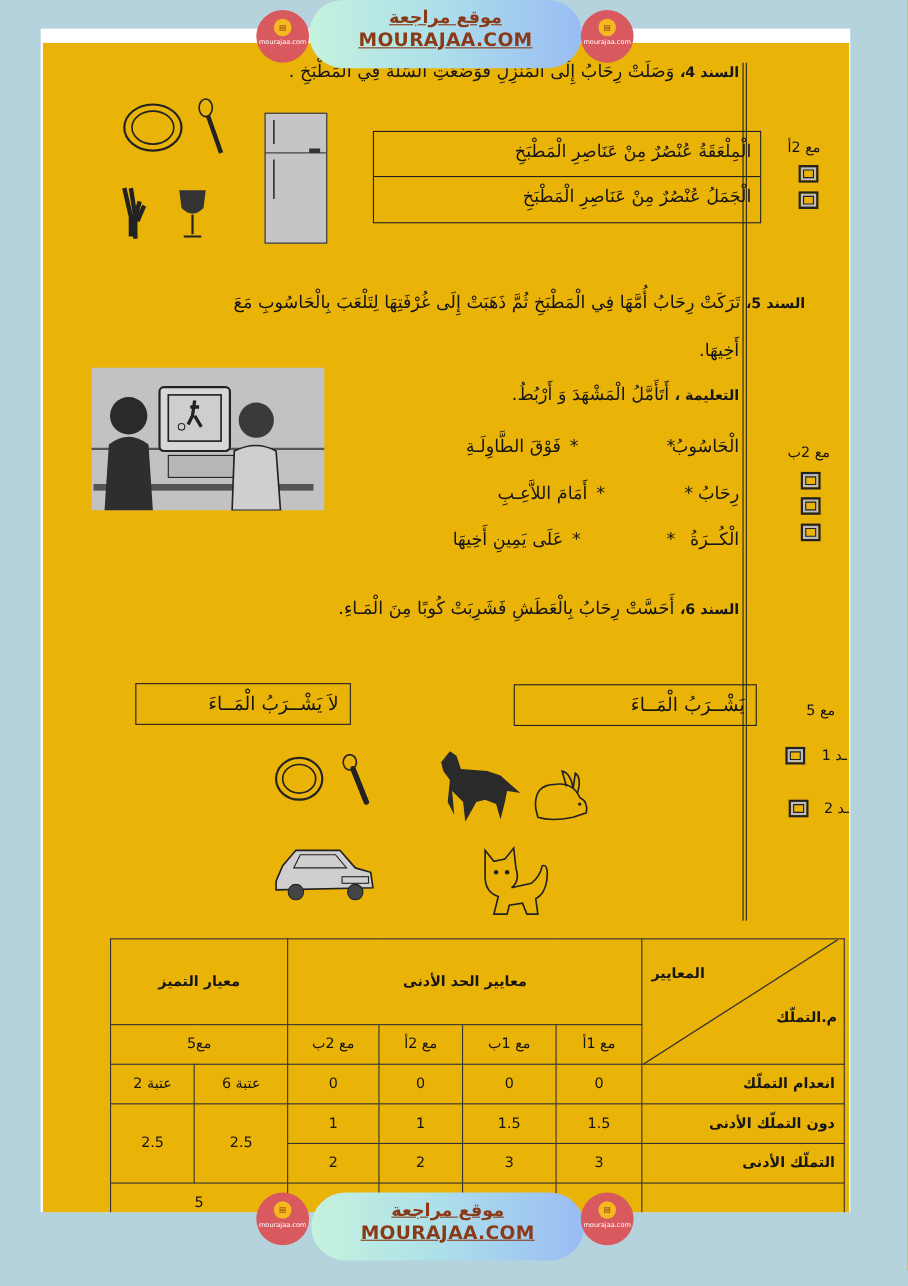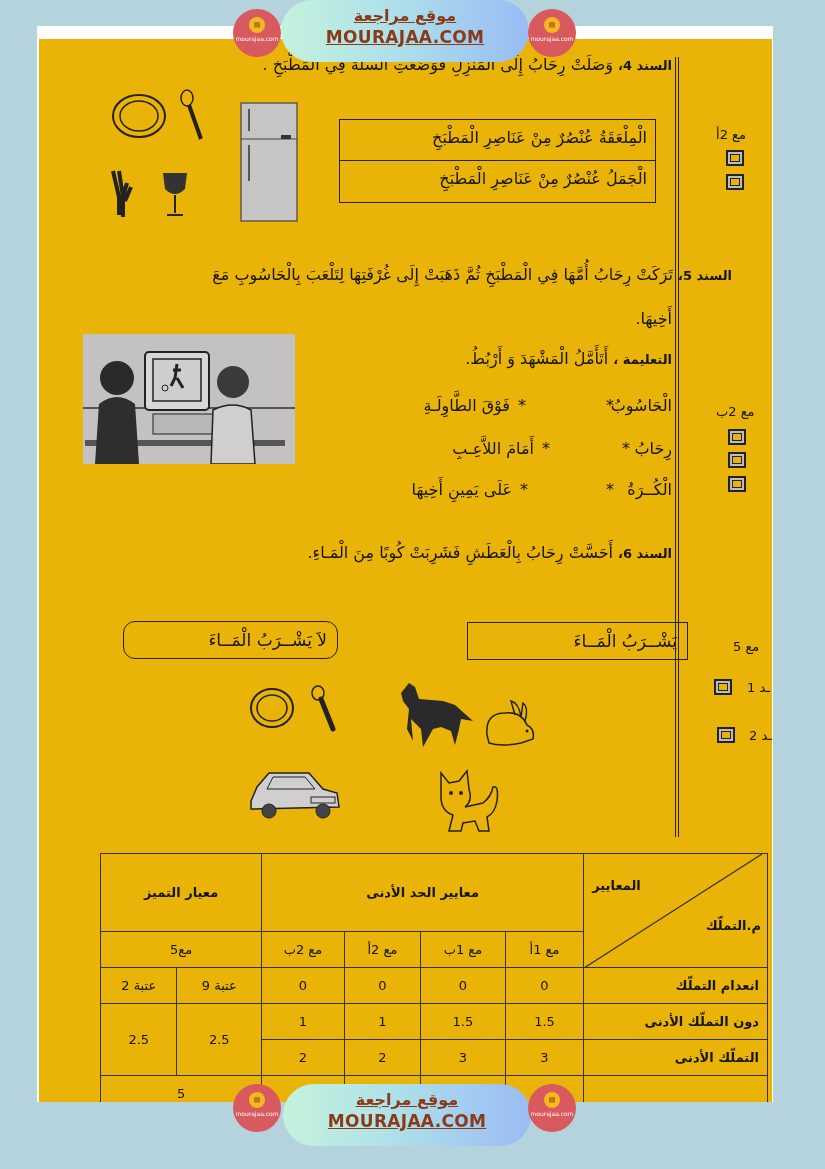--- a/index.html
+++ b/index.html
@@ -22,21 +22,21 @@
   }
   .vline {
     position: absolute; left: 636px; top: 18px; width: 4px; height: 780px;
     border-left: 1px solid #222; border-right: 1px solid #222;
   }
   .txt { position: absolute; white-space: nowrap; font-family: "DejaVu Sans", sans-serif; }
   .lbl { font-weight: bold; font-size: 13px; }
   .line { font-size: 16px; }
   .tiny { font-size: 13px; }
 
-  .tbl4 { position: absolute; left: 300px; top: 80px; width: 317px; border: 1.5px solid #222; }
+  .tbl4 { position: absolute; left: 300px; top: 80px; width: 353px; border: 1.5px solid #222; }
   .tbl4 .row { height: 41px; border-bottom: 1.5px solid #222; font-size: 16px; padding: 8px 8px 0 0; text-align: right; }
   .tbl4 .row:last-child { border-bottom: none; }
 
   .cb { position: absolute; width: 18px; height: 16px; border: 2px solid #222; background: transparent; box-shadow: inset 0 0 0 2px #bdbbbb, inset 0 0 0 3px #222; cursor: pointer; }
 
   .sortbox { position: absolute; height: 38px; border: 1.5px solid #222; font-size: 17px; padding: 8px 10px 0; text-align: right; }
 
   .img { position: absolute; }
   svg { display: block; }
 
@@ -166,21 +166,21 @@
   <div class="cb" style="left:689px; top:390px;"></div>
   <div class="cb" style="left:689px; top:413px;"></div>
   <div class="cb" style="left:689px; top:437px;"></div>
 
   <div class="txt line" style="right:100px; top:504px;">
     <span class="lbl">السند 6،</span>
     <span>أَحَسَّتْ رِحَابُ بِالْعَطَشِ فَشَرِبَتْ كُوبًا مِنَ الْمَـاءِ.</span>
   </div>
 
   <div class="sortbox" style="left:428px; top:583px; width:221px;">يَشْــرَبُ الْمَــاءَ</div>
-  <div class="sortbox" style="left:84px; top:582px; width:215px;border-radius:12px;">لاَ يَشْــرَبُ الْمَــاءَ</div>
+  <div class="sortbox" style="left:84px; top:582px; width:196px;">لاَ يَشْــرَبُ الْمَــاءَ</div>
 
   <div class="img" style="left:210px; top:648px;">
     <svg width="46" height="42">
         <ellipse cx="23" cy="21" rx="21" ry="19" fill="none" stroke="#222" stroke-width="2"></ellipse>
         <ellipse cx="23" cy="21" rx="15" ry="13" fill="none" stroke="#222" stroke-width="1.5"></ellipse>
       </svg>
   </div>
   <div class="img" style="left:272px; top:646px;">
     <svg width="30" height="50">
         <ellipse cx="7" cy="8" rx="6" ry="7" fill="none" stroke="#222" stroke-width="1.5"></ellipse>
@@ -241,21 +241,21 @@
       <td style="width:74px;">مع 2أ</td>
       <td style="width:80px;">مع 2ب</td>
       <td colspan="2">مع5</td>
     </tr>
     <tr>
       <td class="rowh">انعدام التملّك</td>
       <td>0</td>
       <td>0</td>
       <td>0</td>
       <td>0</td>
-      <td style="width:82px;">عتبة 9</td>
+      <td style="width:82px;">عتبة 6</td>
       <td style="width:74px;">عتبة 2</td>
     </tr>
     <tr>
       <td class="rowh">دون التملّك الأدنى</td>
       <td>1.5</td>
       <td>1.5</td>
       <td>1</td>
       <td>1</td>
       <td rowspan="2">2.5</td>
       <td rowspan="2">2.5</td>

